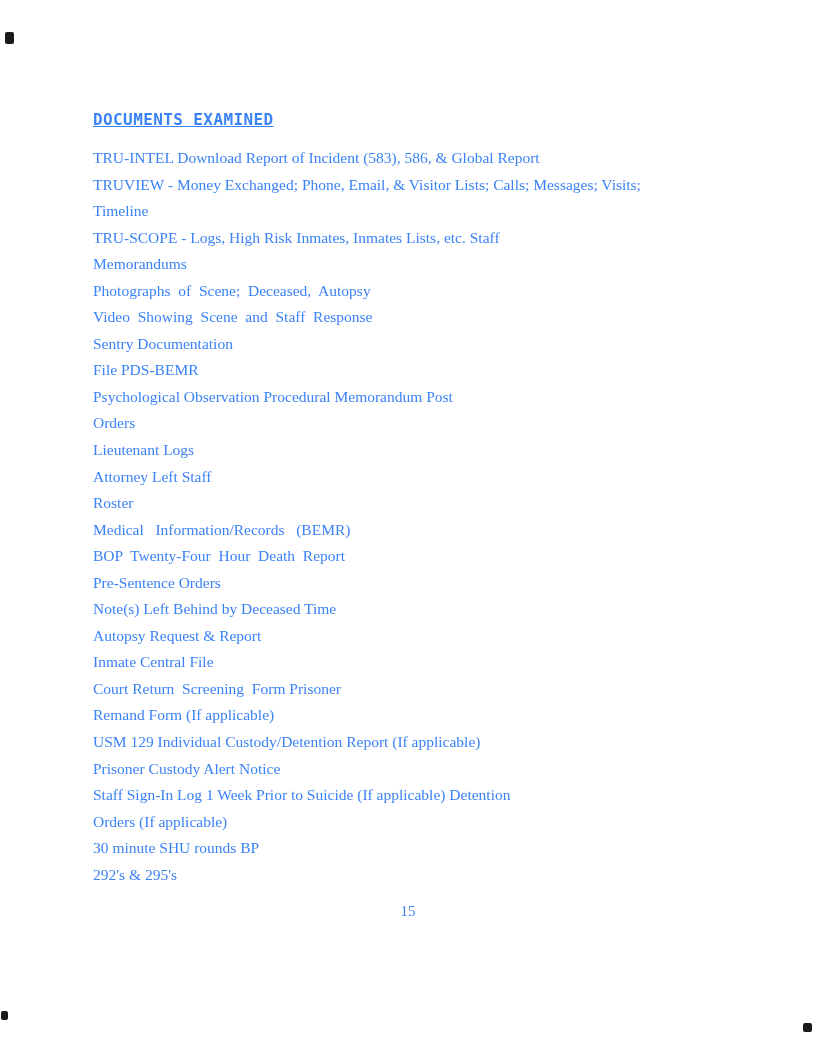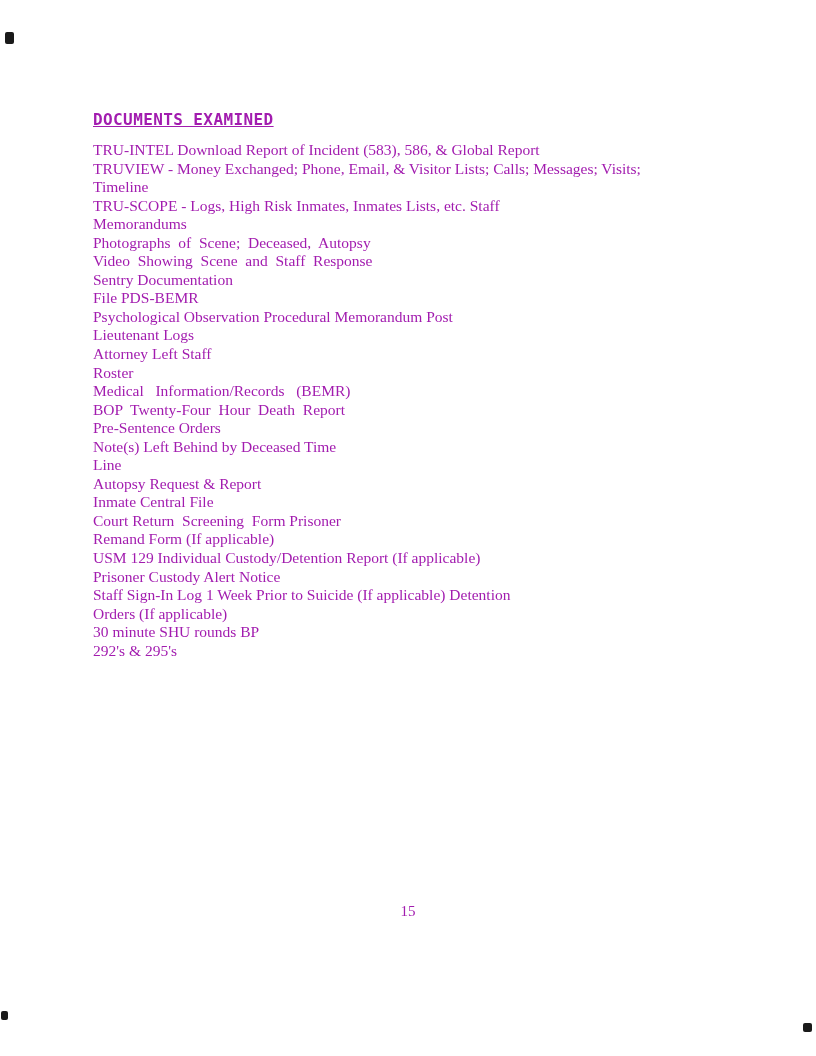--- a/index.html
+++ b/index.html
@@ -6,21 +6,21 @@
     margin: 0;
     padding: 0;
     background: #ffffff;
   }
   .sheet {
     position: relative;
     width: 816px;
     height: 1056px;
     background: #ffffff;
     font-family: "Liberation Serif", serif;
-    color: #a21caf;
+    color: #3b82f6;
     overflow: hidden;
   }
   .heading {
     position: absolute;
     left: 93px;
     top: 110px;
     font-family: "DejaVu Sans Mono", monospace;
     font-weight: bold;
     font-size: 16px;
     letter-spacing: 0.4px;
@@ -30,20 +30,21 @@
   .body-lines {
     position: absolute;
     left: 93px;
     top: 141px;
     width: 600px;
     font-size: 15.5px;
     line-height: 18.55px;
   }
   .line {
     white-space: pre-wrap;
+    margin-top: 8px;
   }
   .page-number {
     position: absolute;
     left: 0;
     top: 903px;
     width: 100%;
     text-align: center;
     font-size: 15px;
   }
   .artifact {
@@ -68,28 +69,28 @@
       <div class="line">TRU-INTEL Download Report of Incident (583), 586, &amp; Global Report</div>
       <div class="line">TRUVIEW - Money Exchanged; Phone, Email, &amp; Visitor Lists; Calls; Messages; Visits;</div>
       <div class="line">Timeline</div>
       <div class="line">TRU-SCOPE - Logs, High Risk Inmates, Inmates Lists, etc. Staff</div>
       <div class="line">Memorandums</div>
       <div class="line">Photographs  of  Scene;  Deceased,  Autopsy</div>
       <div class="line">Video  Showing  Scene  and  Staff  Response</div>
       <div class="line">Sentry Documentation</div>
       <div class="line">File PDS-BEMR</div>
       <div class="line">Psychological Observation Procedural Memorandum Post</div>
+      <div class="line">Orders</div>
       <div class="line">Lieutenant Logs</div>
       <div class="line">Attorney Left Staff</div>
       <div class="line">Roster</div>
       <div class="line">Medical   Information/Records   (BEMR)</div>
       <div class="line">BOP  Twenty-Four  Hour  Death  Report</div>
       <div class="line">Pre-Sentence Orders</div>
       <div class="line">Note(s) Left Behind by Deceased Time</div>
-      <div class="line">Line</div>
       <div class="line">Autopsy Request &amp; Report</div>
       <div class="line">Inmate Central File</div>
       <div class="line">Court Return  Screening  Form Prisoner</div>
       <div class="line">Remand Form (If applicable)</div>
       <div class="line">USM 129 Individual Custody/Detention Report (If applicable)</div>
       <div class="line">Prisoner Custody Alert Notice</div>
       <div class="line">Staff Sign-In Log 1 Week Prior to Suicide (If applicable) Detention</div>
       <div class="line">Orders (If applicable)</div>
       <div class="line">30 minute SHU rounds BP</div>
       <div class="line">292's &amp; 295's</div>

